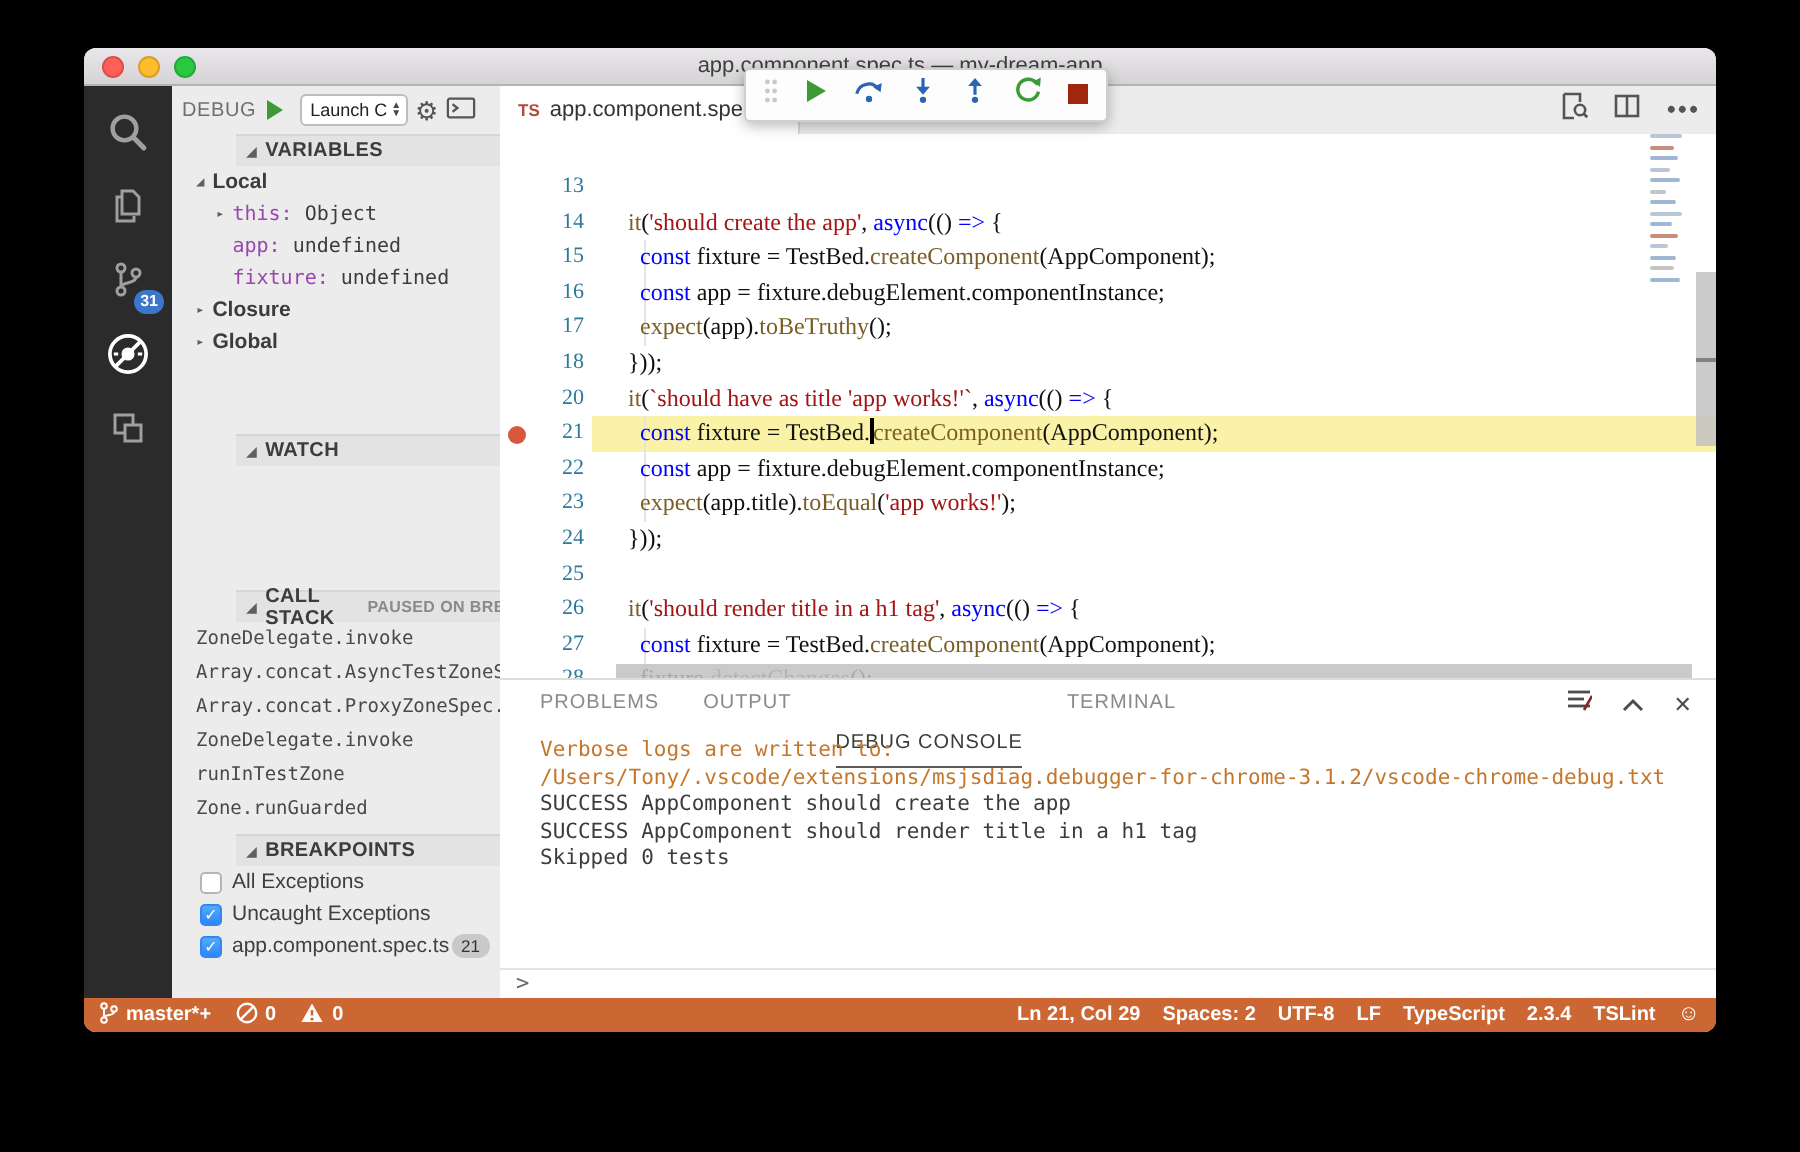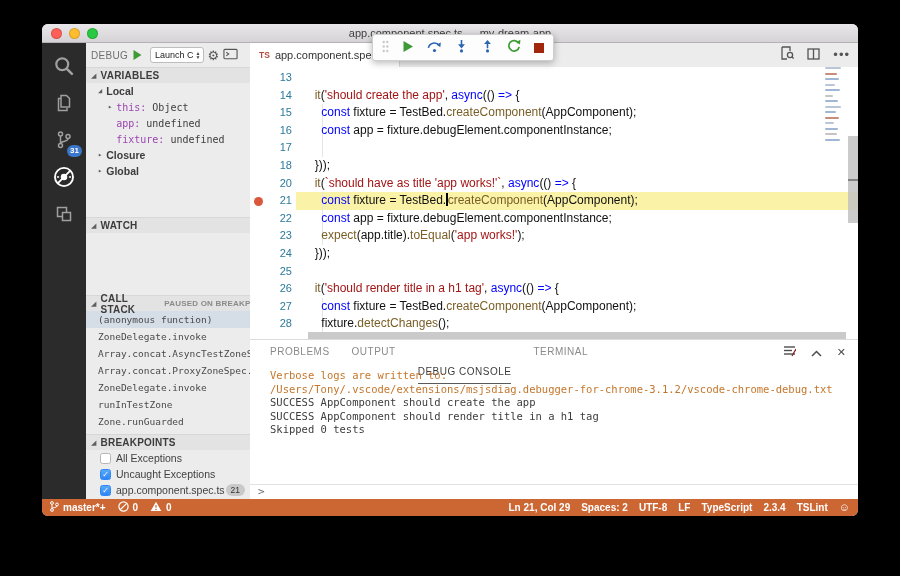--- a/index.html
+++ b/index.html
@@ -33,21 +33,21 @@
     font-size:11px; color:#3c3c3c; }
   .sb-header { height:24px; display:flex; align-items:center; padding:0 5px; gap:4px; }
   .sb-debug-label { font-size:10px; color:#6f6f6f; letter-spacing:.3px; }
   .sb-play { width:14px; height:14px; display:flex; align-items:center; }
   .launch-select { background:#fff; border:1px solid #bdbdbd; border-radius:3px; height:16px;
     display:flex; align-items:center; font-size:9px; padding:0 2px 0 4px; color:#222; gap:2px; }
   .stepper { display:flex; flex-direction:column; font-size:5px; line-height:4px; color:#444; }
   .gear { font-size:13px; color:#565656; line-height:13px; }
   .section-header { background:#e3e3e3; border-top:1px solid #d7d7d7; height:16px; font-size:10px;
     font-weight:bold; color:#3c3c3c; display:flex; align-items:center; padding-left:5px; gap:4px;
-    letter-spacing:.2px; }
+    letter-spacing:.2px;margin-left:32px; }
   .twisty { font-size:7px; color:#5f5f5f; font-weight:normal; }
   .cs-status { font-size:8px; color:#8a8a8a; font-weight:bold; letter-spacing:.2px; margin-left:4px;
     white-space:nowrap; overflow:hidden; }
   .vrow { height:16px; display:flex; align-items:center;
     font-family:"DejaVu Sans Mono", monospace; font-size:10px; white-space:pre; }
   .vrow .scope-label { font-family:"Liberation Sans",sans-serif; font-weight:bold; font-size:10.5px; }
   .vname { color:#9b46b0; }
   .vval { color:#3d3d3d; }
   .frame { height:17px; line-height:17px; padding-left:12px;
     font-family:"DejaVu Sans Mono", monospace; font-size:9.5px; color:#494949;
@@ -67,21 +67,21 @@
   .tabbar { height:24px; background:#ececec; display:flex; position:relative; flex-shrink:0; }
   .tab { background:#fff; width:150px; display:flex; align-items:center; padding:0 9px; gap:5px;
     font-size:11px; color:#333; border-right:1px solid #d8d8d8; }
   .tab-ficon { color:#b5493a; font-size:8.5px; font-weight:bold; }
   .tab-label { white-space:nowrap; overflow:hidden; }
   .tabbar-icons { position:absolute; right:8px; top:0; height:24px; display:flex; align-items:center;
     gap:13px; color:#555; }
   .ellipsis { font-size:13px; letter-spacing:1px; color:#555; line-height:10px; }
 
   .editor { flex:1; position:relative; overflow:hidden;
-    font-family:Liberation Sans, sans-serif; font-size:12px; padding-top:2px; }
+    font-family:Liberation Serif, serif; font-size:12px; padding-top:18px; }
   .cline { position:relative; height:17.6px; line-height:17.6px; white-space:pre; }
   .hl { position:absolute; left:46px; right:0; top:0; bottom:0; background:#faf2a6; }
   .lnum { position:absolute; left:0; width:42px; text-align:right; color:#2b7a9c; font-size:11px; }
   .lcode { position:absolute; left:58px; }
   .guide { position:absolute; left:72px; top:0; bottom:0; border-left:1px solid #e4e4e4; }
   .bpdot { position:absolute; left:4px; top:4.5px; width:9px; height:9px; border-radius:50%;
     background:#d9573a; }
   .cursor { display:inline-block; width:1.5px; height:13px; background:#000; vertical-align:-2px; }
   .tk-k { color:#0000ff; } .tk-s { color:#a31515; } .tk-f { color:#795e26; } .tk-p { color:#111; }
   .minimap { position:absolute; right:11px; top:0; width:22px; height:88px; }
@@ -220,21 +220,20 @@
         <span>WATCH</span>
       </div>
       <div class="spacer62"></div>
 
       <div class="section-header">
         <span class="twisty">◢</span>
         <span>CALL STACK</span>
         <span class="cs-status">PAUSED ON BREAKPO...</span>
       </div>
       <div id="callstack-frames">
-          <div class="frame selected">(anonymous function)</div>
           <div class="frame">ZoneDelegate.invoke</div>
           <div class="frame">Array.concat.AsyncTestZoneSp...</div>
           <div class="frame">Array.concat.ProxyZoneSpec.o...</div>
           <div class="frame">ZoneDelegate.invoke</div>
           <div class="frame">runInTestZone</div>
           <div class="frame">Zone.runGuarded</div>
         </div>
 
       <div class="spacer4"></div>
       <div class="section-header">
@@ -282,21 +281,21 @@
           <span class="ellipsis">•••</span>
         </div>
       </div>
 
       <div class="editor">
         <div id="code-lines">
             <div class="cline"><span class="lnum">13</span><span class="lcode"></span></div>
             <div class="cline"><span class="lnum">14</span><span class="lcode"><span class="tk-p">  </span><span class="tk-f">it</span><span class="tk-p">(</span><span class="tk-s">'should create the app'</span><span class="tk-p">, </span><span class="tk-k">async</span><span class="tk-p">(() </span><span class="tk-k">=&gt;</span><span class="tk-p"> {</span></span></div>
             <div class="cline"><div class="guide"></div><span class="lnum">15</span><span class="lcode"><span class="tk-p">    </span><span class="tk-k">const</span><span class="tk-p"> fixture = TestBed.</span><span class="tk-f">createComponent</span><span class="tk-p">(AppComponent);</span></span></div>
             <div class="cline"><div class="guide"></div><span class="lnum">16</span><span class="lcode"><span class="tk-p">    </span><span class="tk-k">const</span><span class="tk-p"> app = fixture.debugElement.componentInstance;</span></span></div>
-            <div class="cline"><div class="guide"></div><span class="lnum">17</span></div>
+            <div class="cline"><div class="guide"></div><span class="lnum">17</span><span class="lcode"><span class="tk-p">    </span><span class="tk-f">expect</span><span class="tk-p">(app).</span><span class="tk-f">toBeTruthy</span><span class="tk-p">();</span></span></div>
             <div class="cline"><span class="lnum">18</span><span class="lcode"><span class="tk-p">  }));</span></span></div>
             <div class="cline"><span class="lnum">20</span><span class="lcode"><span class="tk-p">  </span><span class="tk-f">it</span><span class="tk-p">(</span><span class="tk-s">`should have as title 'app works!'`</span><span class="tk-p">, </span><span class="tk-k">async</span><span class="tk-p">(() </span><span class="tk-k">=&gt;</span><span class="tk-p"> {</span></span></div>
             <div class="cline"><div class="hl"></div><div class="guide"></div><div class="bpdot"></div><span class="lnum">21</span><span class="lcode"><span class="tk-p">    </span><span class="tk-k">const</span><span class="tk-p"> fixture = TestBed.</span><span class="cursor"></span><span class="tk-f">createComponent</span><span class="tk-p">(AppComponent);</span></span></div>
             <div class="cline"><div class="guide"></div><span class="lnum">22</span><span class="lcode"><span class="tk-p">    </span><span class="tk-k">const</span><span class="tk-p"> app = fixture.debugElement.componentInstance;</span></span></div>
             <div class="cline"><div class="guide"></div><span class="lnum">23</span><span class="lcode"><span class="tk-p">    </span><span class="tk-f">expect</span><span class="tk-p">(app.title).</span><span class="tk-f">toEqual</span><span class="tk-p">(</span><span class="tk-s">'app works!'</span><span class="tk-p">);</span></span></div>
             <div class="cline"><span class="lnum">24</span><span class="lcode"><span class="tk-p">  }));</span></span></div>
             <div class="cline"><span class="lnum">25</span><span class="lcode"></span></div>
             <div class="cline"><span class="lnum">26</span><span class="lcode"><span class="tk-p">  </span><span class="tk-f">it</span><span class="tk-p">(</span><span class="tk-s">'should render title in a h1 tag'</span><span class="tk-p">, </span><span class="tk-k">async</span><span class="tk-p">(() </span><span class="tk-k">=&gt;</span><span class="tk-p"> {</span></span></div>
             <div class="cline"><div class="guide"></div><span class="lnum">27</span><span class="lcode"><span class="tk-p">    </span><span class="tk-k">const</span><span class="tk-p"> fixture = TestBed.</span><span class="tk-f">createComponent</span><span class="tk-p">(AppComponent);</span></span></div>
             <div class="cline"><div class="guide"></div><span class="lnum">28</span><span class="lcode"><span class="tk-p">    fixture.</span><span class="tk-f">detectChanges</span><span class="tk-p">();</span></span></div>

